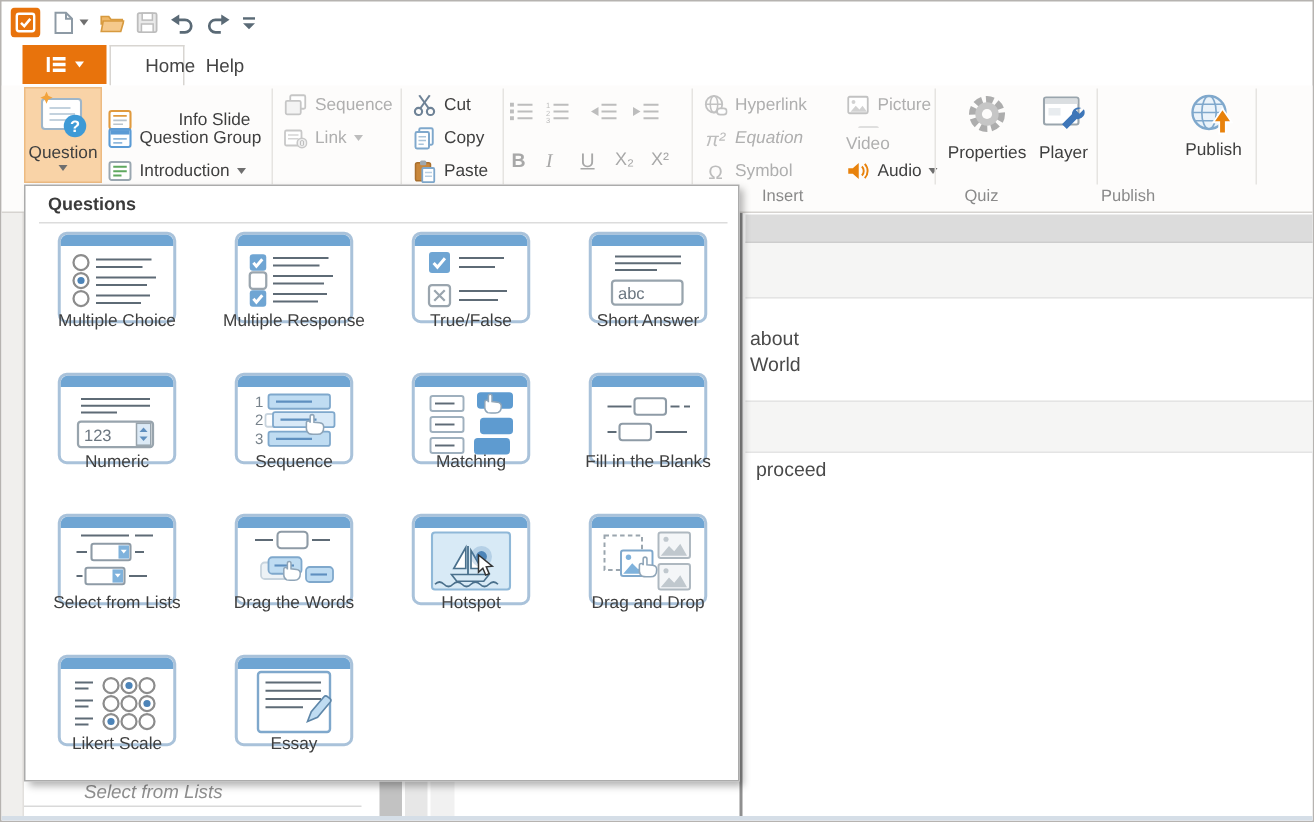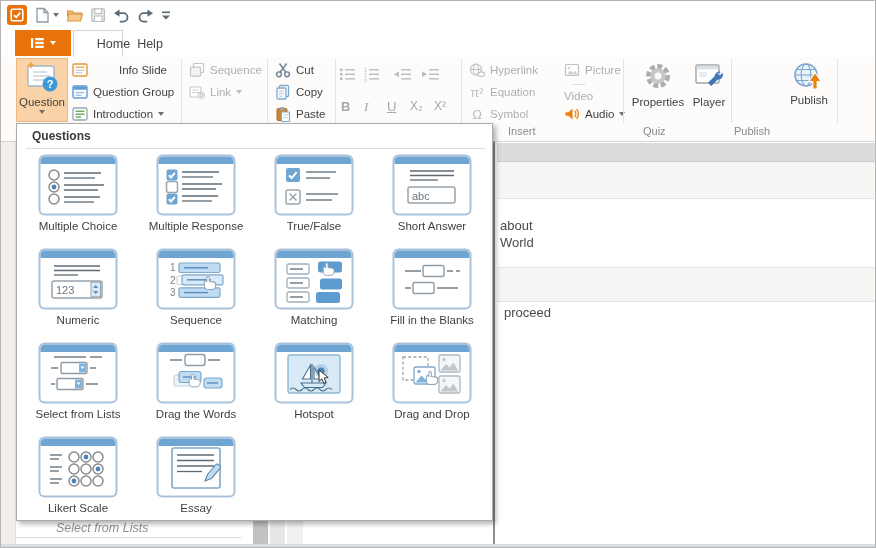--- a/index.html
+++ b/index.html
@@ -33,21 +33,21 @@
   .band{left:496px;width:380px;}
   #vsplit{left:492px;top:0px;width:2px;height:402px;background:#8F8F8F;}
   .bgtext{font-size:13px;color:#4A4A4A;}
   #slide-group-label{font-style:italic;color:#8F8F8F;font-size:12.5px;}
   
   #qpanel{left:15px;top:122px;width:477px;height:398px;background:#fff;border:1px solid #ABABAB;
           box-shadow:3px 3px 5px rgba(0,0,0,0.30);box-sizing:border-box;z-index:10;}
   #qpanel-title{left:15px;top:5px;font-size:12px;font-weight:bold;color:#3B3B3B;}
   #qpanel-hr{left:9px;top:24px;width:459px;height:1px;background:#DCDCDC;}
   .qcell{position:absolute;width:110px;text-align:center;cursor:pointer;}
-  .qcell .qicon{margin:0 auto;width:80px;height:62px;}
+  .qcell .qicon{margin:0 auto;width:80px;height:50px;}
   .qcell .qlabel{margin-top:4px;font-size:11.5px;color:#3F3F3F;line-height:13px;}
 </style>
 </head>
 <body>
 
 <div id="app">
 
   <div id="qat" class="abs">
     <span class="qat-btn">
       <svg width="20" height="20">
@@ -121,21 +121,21 @@
         <line x1="9" y1="15" x2="26" y2="15" stroke="#C3D2DE" stroke-width="1.4"></line>
         <line x1="9" y1="19" x2="21" y2="19" stroke="#C3D2DE" stroke-width="1.4"></line>
         <path d="M7 0 l1.2 2.9 2.9 1.2 -2.9 1.2 L7 8.2 5.8 5.3 2.9 4.1 5.8 2.9 z" fill="#F2A33C"></path>
         <circle cx="26" cy="23" r="7.5" fill="#3E9AD6"></circle>
         <text x="26" y="27" text-anchor="middle" font-size="11" font-weight="bold" fill="#fff">?</text>
       </svg>
       <span class="lbl">Question</span>
       <span class="caret" style="margin-top:2px;"></span>
     </div>
 
-    <div class="smallbtn abs" style="left:71px;top:3px;gap:31px;">
+    <div class="smallbtn abs" style="left:71px;top:13px;gap:31px;">
       <svg width="16" height="16">
           <rect x="1" y="2" width="14" height="12" rx="1.5" fill="#fff" stroke="#E09A3E" stroke-width="1.4"></rect>
           <line x1="3.5" y1="5.2" x2="12.5" y2="5.2" stroke="#E09A3E" stroke-width="1.2"></line>
           <line x1="3.5" y1="8.2" x2="12.5" y2="8.2" stroke="#B9C4CC" stroke-width="1.1"></line>
           <line x1="3.5" y1="10.8" x2="10" y2="10.8" stroke="#B9C4CC" stroke-width="1.1"></line>
         </svg>
       <span>Info Slide</span>
     </div>
     <div class="smallbtn abs" style="left:71px;top:25px;">
       <svg width="16" height="16">
@@ -259,21 +259,21 @@
 
     <div class="smallbtn disabled abs" style="left:468px;top:3px;">
       <svg width="16" height="16">
           <circle cx="7" cy="7.5" r="5.5" fill="none" stroke="#C2C2C2" stroke-width="1.2"></circle>
           <ellipse cx="7" cy="7.5" rx="2.5" ry="5.5" fill="none" stroke="#C2C2C2" stroke-width="1"></ellipse>
           <line x1="1.5" y1="7.5" x2="12.5" y2="7.5" stroke="#C2C2C2" stroke-width="1"></line>
           <rect x="9" y="10.2" width="6.5" height="4.2" rx="2.1" fill="#fff" stroke="#C2C2C2" stroke-width="1.2"></rect>
         </svg>
       <span>Hyperlink</span>
     </div>
-    <div class="smallbtn disabled abs" style="left:468px;top:25px;">
+    <div class="smallbtn disabled abs" style="left:468px;top:25px;font-style:italic;">
       <span style="font-size:13px;color:#BDBDBD;width:16px;text-align:center;">π²</span>
       <span>Equation</span>
     </div>
     <div class="smallbtn disabled abs" style="left:468px;top:47px;">
       <span style="font-size:13px;color:#BDBDBD;width:16px;text-align:center;">Ω</span>
       <span>Symbol</span>
     </div>
 
     <div class="smallbtn disabled abs" style="left:563px;top:3px;">
       <svg width="16" height="16">

